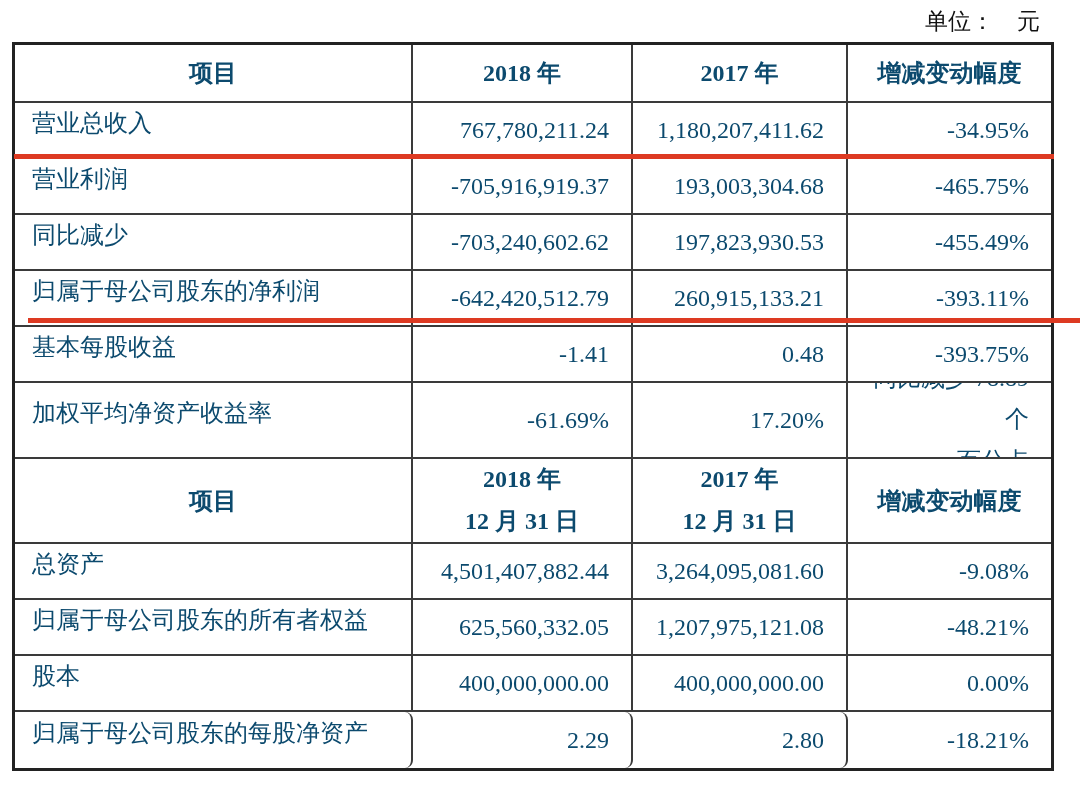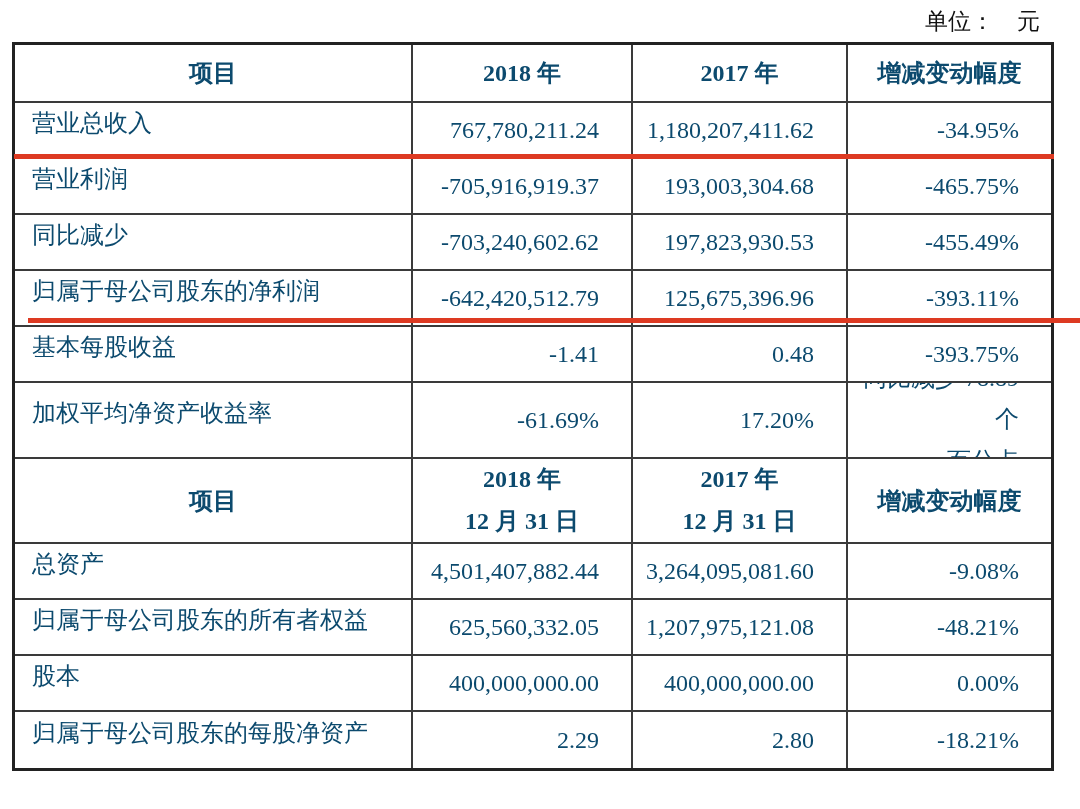--- a/index.html
+++ b/index.html
@@ -39,34 +39,34 @@
     border-right: 2px solid #3a3a3a;
     border-bottom: 2px solid #3a3a3a;
     display: flex;
     align-items: center;
     font-size: 24px;
     color: #0c4a6e;
     box-sizing: border-box;
     overflow: hidden;
   }
   .cell.c4 { border-right: none; }
-  .row.last .cell { border-bottom: none; }
+  .row.last .cell { border-bottom: none; border-radius: 8px; }
   .cell.head {
     justify-content: center;
     text-align: center;
     font-weight: bold;
   }
   .cell.label {
     justify-content: flex-start;
     padding: 0 10px 15px 17px;
     text-align: left;
   }
   .cell.num {
     justify-content: flex-end;
-    padding: 0 32px 0 8px;
+    padding: 0 22px 0 8px;
     text-align: right;
   }
   .multiline {
     white-space: pre-line;
     line-height: 1.72;
   }
   .red-line {
     position: absolute;
     height: 5px;
     background: #dd3a22;
@@ -115,21 +115,21 @@
     <div class="row">
       <div class="cell label c1">同比减少</div>
       <div class="cell num c2">-703,240,602.62</div>
       <div class="cell num c3">197,823,930.53</div>
       <div class="cell num c4">-455.49%</div>
     </div>
 
     <div class="row">
       <div class="cell label c1">归属于母公司股东的净利润</div>
       <div class="cell num c2">-642,420,512.79</div>
-      <div class="cell num c3">125,675,396.96</div>
+      <div class="cell num c3">260,915,133.21</div>
       <div class="cell num c4">-393.11%</div>
     </div>
 
     <div class="row">
       <div class="cell label c1">基本每股收益</div>
       <div class="cell num c2">-1.41</div>
       <div class="cell num c3">0.48</div>
       <div class="cell num c4">-393.75%</div>
     </div>
 

